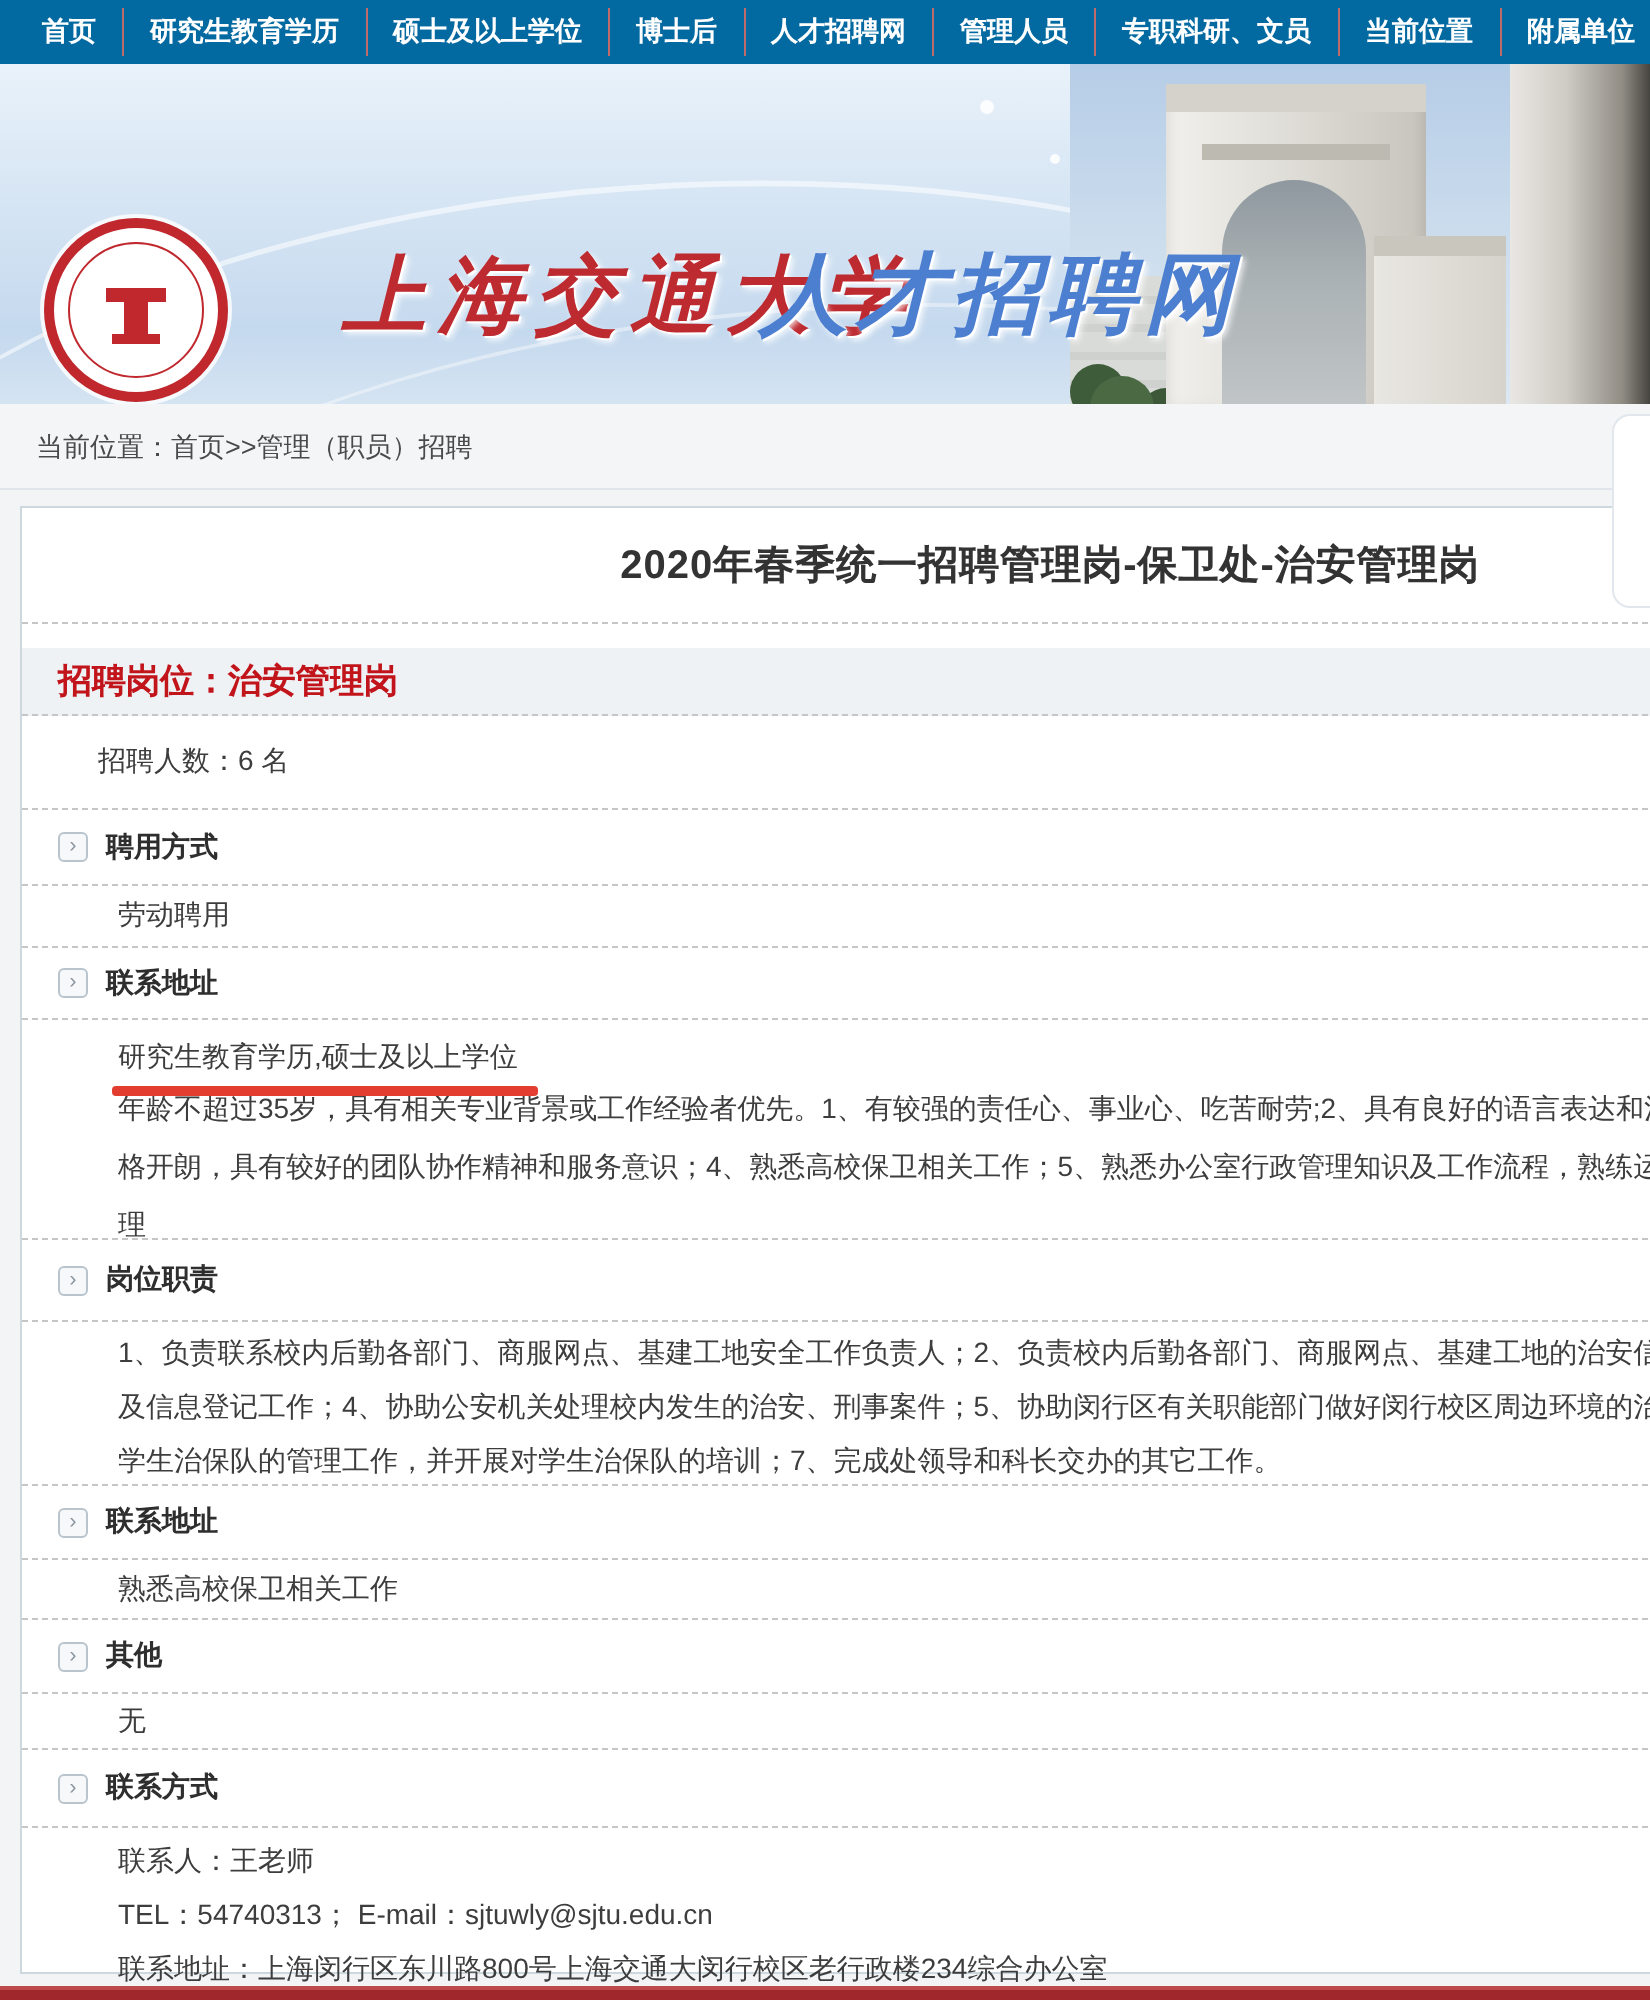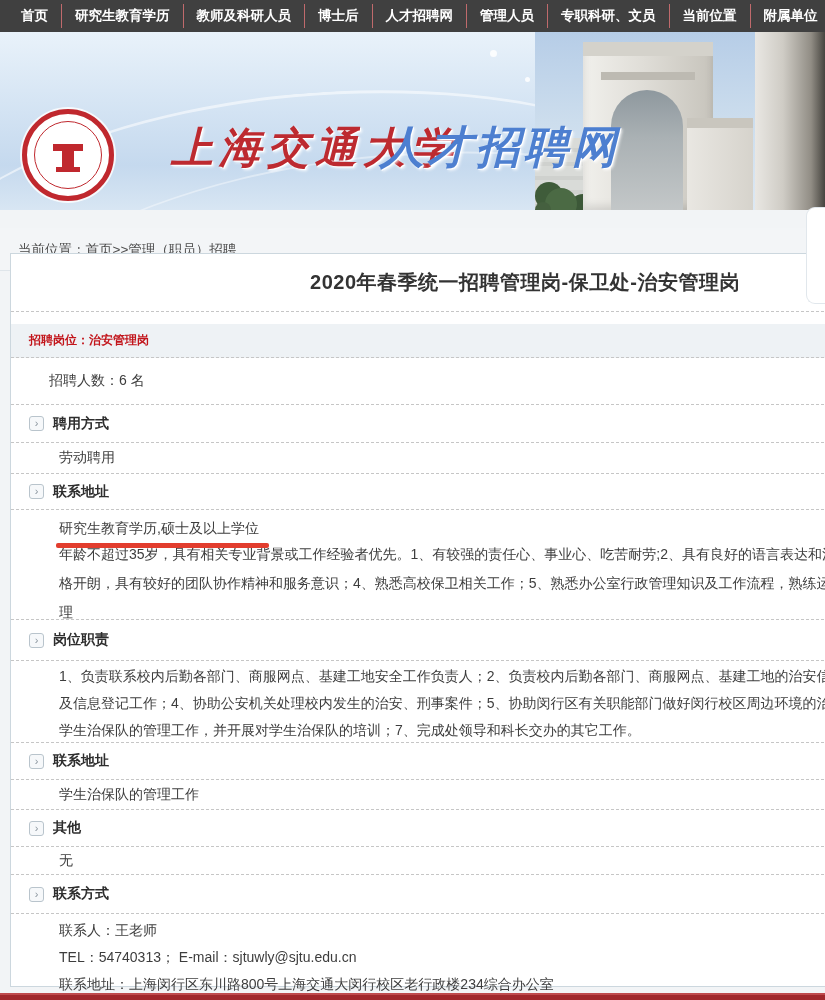--- a/index.html
+++ b/index.html
@@ -5,21 +5,21 @@
   html,body{margin:0;padding:0;}
   body{
     width:825px;height:1000px;overflow:hidden;position:relative;
     background:#f2f4f6;
     font-family:"Liberation Sans","DejaVu Sans",sans-serif;
     -webkit-font-smoothing:antialiased;
   }
   
   .topnav{
     position:absolute;top:0;left:0;width:825px;height:32px;
-    background:#404040;display:flex;align-items:center;padding-left:8px;box-sizing:border-box;
+    background:#0369a1;display:flex;align-items:center;padding-left:8px;box-sizing:border-box;
   }
   .nav-item{
     color:#fff;font-weight:bold;font-size:13.5px;padding:3px 13px;cursor:pointer;
     border-right:1px solid #c06a6c;white-space:nowrap;
   }
   .nav-item:last-child{border-right:none;}
   
   .banner{
     position:absolute;top:32px;left:0;width:825px;height:178px;overflow:hidden;
     background:linear-gradient(180deg,#e9f2fa 0%,#d3e3f3 45%,#c5d9ee 75%,#d8e6f3 100%);
@@ -56,33 +56,33 @@
   .logo .anvil-base{position:absolute;left:50%;top:53px;width:24px;height:5px;margin-left:-12px;background:#c0282e;}
   .cn-title{position:absolute;left:128px;top:88px;font-size:42px;font-weight:bold;font-style:italic;
     color:#bd2a30;letter-spacing:6px;text-shadow:1px 1px 0 #fff,2px 2px 3px rgba(255,255,255,.9);white-space:nowrap;
     font-family:"DejaVu Serif","Liberation Serif",serif;margin-left:43px;}
   .en-title{position:absolute;left:150px;top:146px;font-size:14.5px;font-weight:bold;color:#b5292e;
     letter-spacing:.5px;text-shadow:1px 1px 0 #fff;white-space:nowrap;}
   .site-name{position:absolute;left:380px;top:86px;font-size:44px;font-weight:bold;font-style:italic;
     color:#4d7fd0;letter-spacing:4px;text-shadow:1px 1px 0 #fff,2px 2px 3px rgba(255,255,255,.85);white-space:nowrap;z-index:3;
     font-family:"DejaVu Serif","Liberation Serif",serif;}
   
-  .crumbbar{position:absolute;top:228px;left:0;width:825px;height:43px;background:#f3f5f7;
+  .crumbbar{position:absolute;top:202px;left:0;width:825px;height:43px;background:#f3f5f7;
     border-bottom:1px solid #dfe5ea;box-sizing:border-box;}
   .crumbbar .txt{position:absolute;left:18px;top:13px;font-size:13.5px;color:#4a4a4a;}
   .side-widget{position:absolute;right:0;top:207px;width:18px;height:95px;background:#fff;
     border:1px solid #e1e7ec;border-right:none;border-radius:9px 0 0 9px;z-index:5;}
   
   .card{position:absolute;left:10px;top:253px;width:1030px;height:734px;background:#fff;
     border:1px solid #ccd7de;box-sizing:border-box;}
   .dashed{border-bottom:1px dashed #c6c6c6;}
   .row-title{height:57px;display:flex;align-items:center;justify-content:center;}
   .job-title{font-size:20px;font-weight:bold;color:#333;letter-spacing:.5px;}
   .pos-bar{margin-top:12px;height:33px;background:#eef2f5;display:flex;align-items:center;padding-left:18px;}
-  .pos-text{color:#c2151b;font-weight:bold;font-size:12px;}
+  .pos-text{color:#c2151b;font-weight:bold;font-size:17px;}
   .val-row{display:flex;align-items:center;padding-left:38px;font-size:14px;color:#3d3d3d;}
   .h46{height:46px;} .h37{height:37px;} .h30{height:30px;} .h35{height:35px;}
   .h40{height:40px;} .h36{height:36px;} .h29{height:29px;} .h27{height:27px;} .h38{height:38px;}
   .sec-row{display:flex;align-items:center;padding-left:18px;gap:9px;}
   .sec-icon{width:13px;height:13px;border:1px solid #b9c4cc;border-radius:3px;background:#f6f8fa;
     color:#8a959e;font-size:11px;line-height:12px;text-align:center;flex:0 0 auto;}
   .sec-icon::before{content:"\203A";}
   .sec-label{font-size:14px;font-weight:bold;color:#2e2e2e;}
   .req-block{height:110px;position:relative;padding-top:7px;box-sizing:border-box;}
   .hl-line{padding-left:48px;font-size:14px;color:#3d3d3d;line-height:23px;white-space:nowrap;}
@@ -96,21 +96,21 @@
   
   .footer-bar{position:absolute;left:0;top:993px;width:825px;height:12px;background:#a0282c;
     border-top:2px solid #bf4a4d;box-sizing:border-box;}
 </style>
 </head>
 <body>
 
 <div class="topnav">
   <span class="nav-item">首页</span>
   <span class="nav-item">研究生教育学历</span>
-  <span class="nav-item">教师及科研人员</span>
+  <span class="nav-item">硕士及以上学位</span>
   <span class="nav-item">博士后</span>
   <span class="nav-item">人才招聘网</span>
   <span class="nav-item">管理人员</span>
   <span class="nav-item">专职科研、文员</span>
   <span class="nav-item">当前位置</span>
   <span class="nav-item">附属单位</span>
 </div>
 
 <div class="banner">
   <div class="curve1"></div>
@@ -188,21 +188,21 @@
     <div class="para-line">1、负责联系校内后勤各部门、商服网点、基建工地安全工作负责人；2、负责校内后勤各部门、商服网点、基建工地的治安信息收集</div>
     <div class="para-line">及信息登记工作；4、协助公安机关处理校内发生的治安、刑事案件；5、协助闵行区有关职能部门做好闵行校区周边环境的治理工作</div>
     <div class="para-line">学生治保队的管理工作，并开展对学生治保队的培训；7、完成处领导和科长交办的其它工作。</div>
   </div>
 
   <div class="sec-row h36 dashed">
     <span class="sec-icon"></span>
     <span class="sec-label">联系地址</span>
   </div>
   <div class="val-row h29 dashed">
-    <span style="padding-left:10px;">学生治保队的管理工作</span>
+    <span style="padding-left:10px;">熟悉高校保卫相关工作</span>
   </div>
 
   <div class="sec-row h36 dashed">
     <span class="sec-icon"></span>
     <span class="sec-label">其他</span>
   </div>
   <div class="val-row h27 dashed">
     <span style="padding-left:10px;">无</span>
   </div>
 

